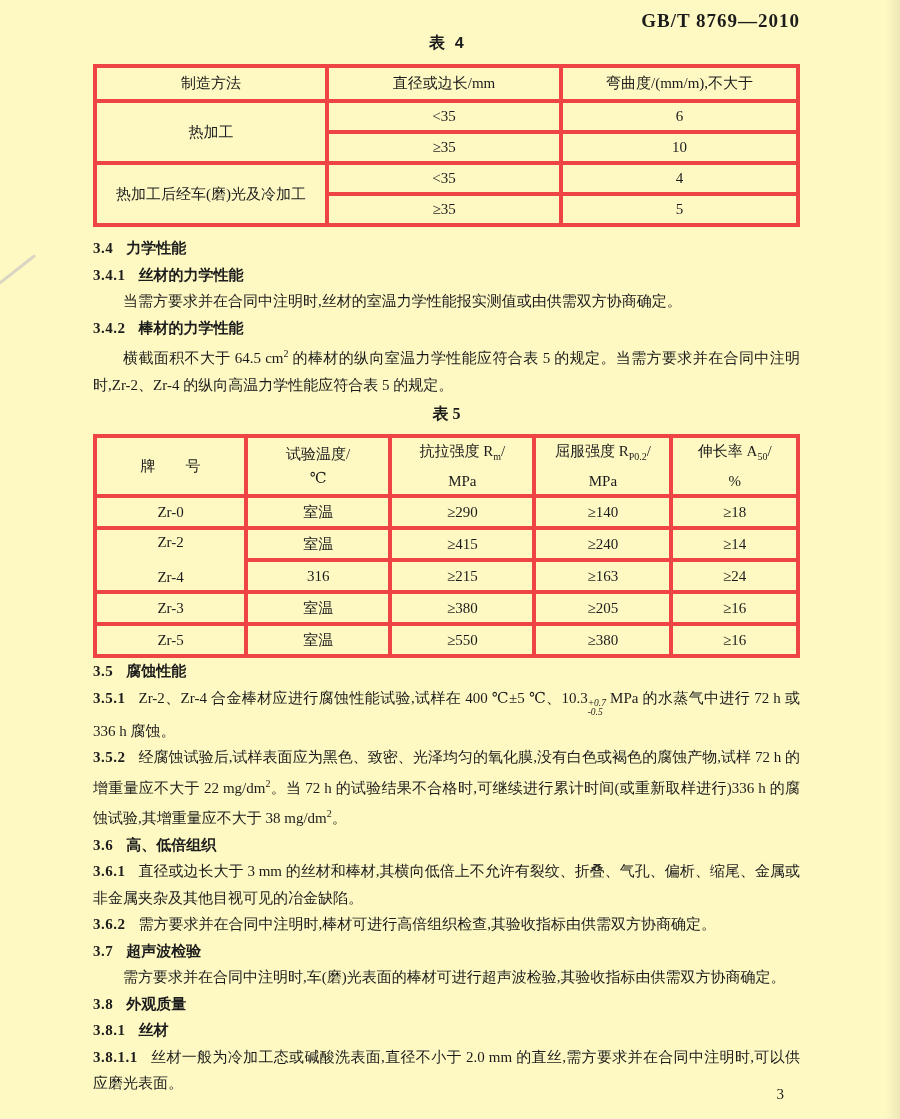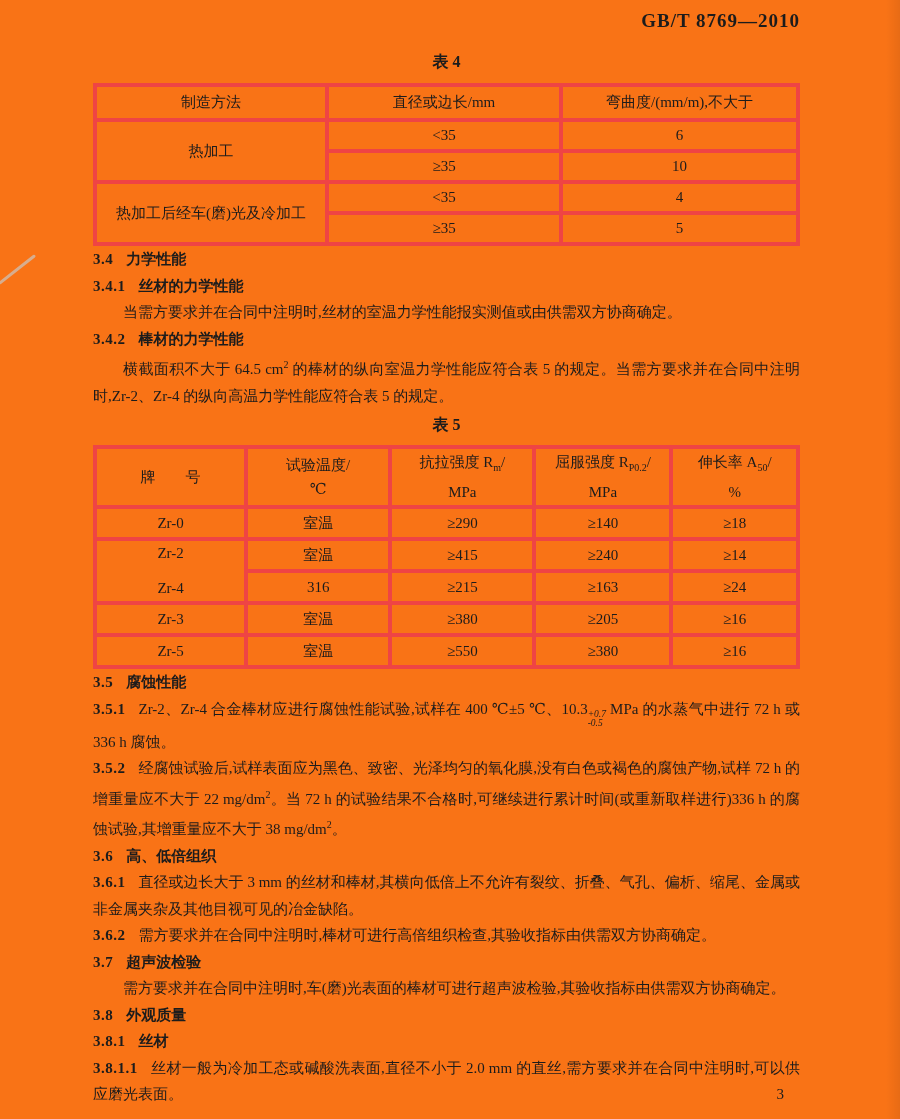--- a/index.html
+++ b/index.html
@@ -1,20 +1,20 @@
 <!DOCTYPE html>
 <html><head>
 <meta charset="utf-8">
 <style>
   html,body { margin:0; padding:0; background:#d9d9d9; }
   .page {
     position:relative;
     width:900px; height:1119px;
     margin:0 auto;
-    background:#f97316;
+    background:#fef9c3;
     overflow:hidden;
     font-family:"Liberation Serif","DejaVu Serif",serif;
     color:#1c1c1c;
   }
   .page::after {
     content:"";
     position:absolute; top:0; right:0; width:14px; height:100%;
     background:linear-gradient(to right, rgba(0,0,0,0), rgba(0,0,0,0.07));
     pointer-events:none;
   }
@@ -25,21 +25,21 @@
   .std-num {
     position:absolute; top:10px; right:100px;
     font-size:19px; font-weight:bold; letter-spacing:1px;
   }
   .content {
     position:absolute; left:93px; top:0; width:707px;
   }
   .tbl-caption {
     text-align:center; font-weight:bold; font-size:16px; margin:0;
   }
-  .cap4 { padding-top:52px; padding-bottom:10px; }
+  .cap4 { padding-top:33px; padding-bottom:10px;font-family:Liberation Mono, monospace; }
   .cap5 { padding-top:6px; padding-bottom:9px; }
   table {
     width:100%; border-collapse:collapse; table-layout:fixed;
     font-size:15px; color:#1c1c1c;
     border:2px solid #2b2b2b;
   }
   th, td {
     border:4px solid #ef4444;
     text-align:center; vertical-align:middle;
     font-weight:normal; padding:0;
@@ -47,21 +47,21 @@
   }
   .t4 th { height:31px; }
   .t4 td { height:27px; }
   .t5 th { height:56px; line-height:24px; }
   .t5 td { height:28px; }
   .brand-stack {
     display:flex; flex-direction:column; justify-content:space-between;
     height:52px; padding:3px 0; align-items:center;
   }
   .txt { margin:0; font-size:15px; line-height:26.5px; text-align:justify; }
-  .first-sec { }
+  .first-sec { margin-top:8px; }
   .after-tbl { margin-top:9px; }
   .num { font-weight:bold; margin-right:13px; letter-spacing:0.5px; }
   .sec-title { font-weight:bold; }
   .ind { text-indent:2em; }
   sup, sub { font-size:10px; }
   .tol {
     display:inline-flex; flex-direction:column;
     vertical-align:-3px; font-size:9.5px; line-height:9.5px; text-align:left;font-style:italic;
   }
   .page-num {

